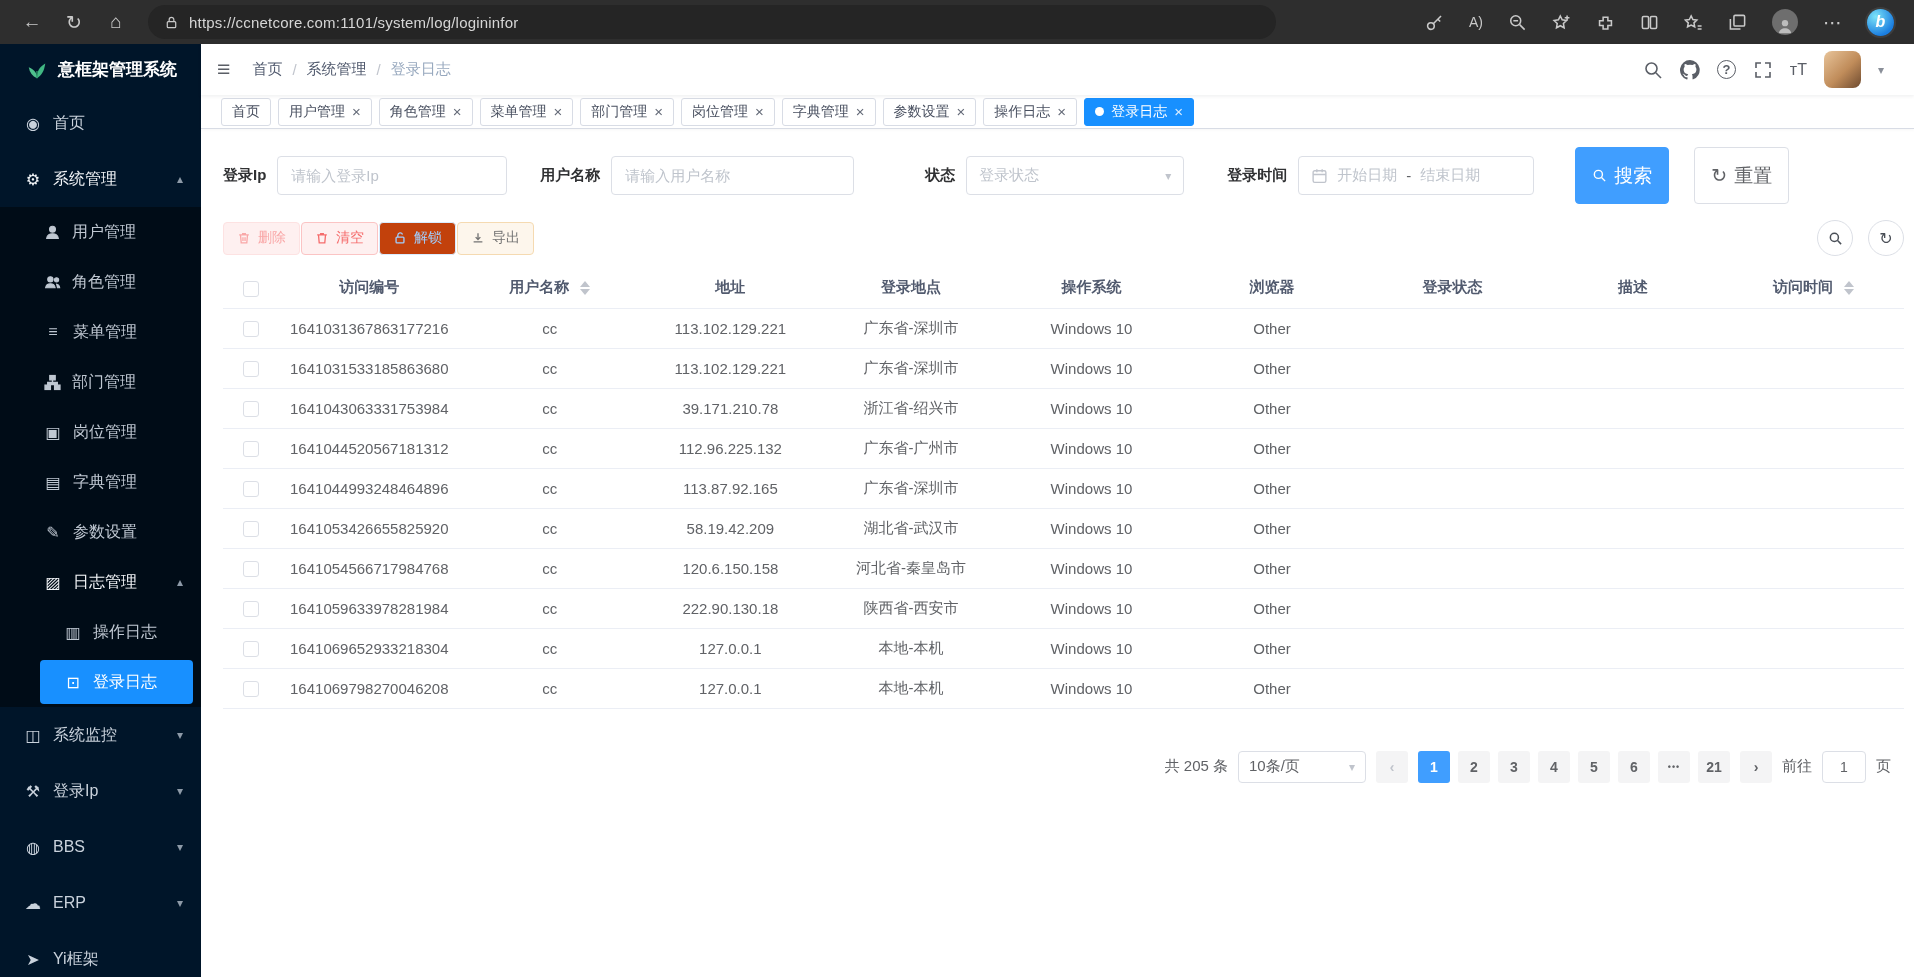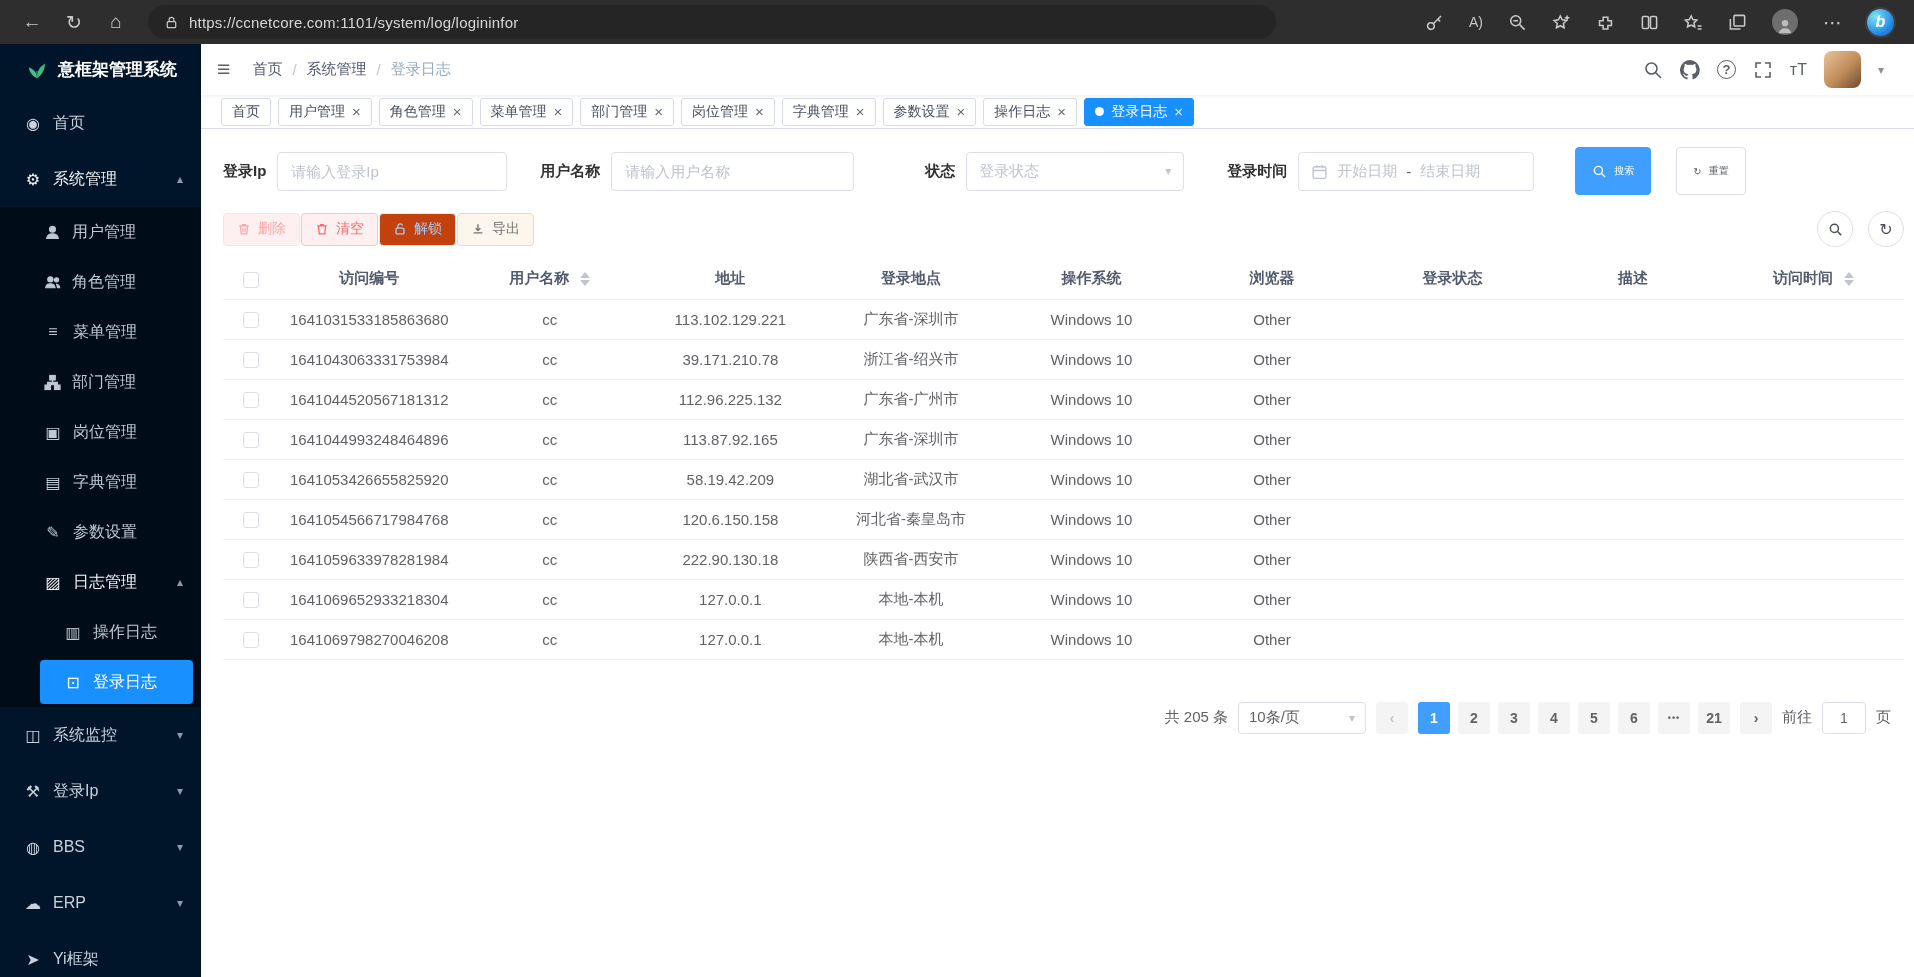--- a/index.html
+++ b/index.html
@@ -82,22 +82,22 @@
   .selectbox{width:218px;height:39px;border:1px solid #dcdfe6;border-radius:4px;background:#fff;
     display:flex;align-items:center;justify-content:space-between;padding:0 12px;cursor:pointer}
   .selectbox .ph{color:#bfc4cc;font-size:15px}
   .selectbox .caret,.psize .caret{color:#c0c4cc;font-size:12px}
   .daterange{width:236px;height:39px;border:1px solid #dcdfe6;border-radius:4px;background:#fff;
     display:flex;align-items:center;gap:9px;padding:0 12px;cursor:pointer}
   .daterange .ph{color:#bfc4cc;font-size:15px}
   .daterange .dsep{color:#606266;font-size:15px}
   .cal{width:17px;height:17px;stroke:#c0c4cc;fill:none;stroke-width:1.3px}
 
-  .btn{height:48px;border-radius:4px;border:1px solid transparent;display:inline-flex;align-items:center;
-    gap:7px;padding:0 16px;font-size:10px;cursor:pointer;font-family:inherit;white-space:nowrap;background:#fff}
+  .btn{height:57px;border-radius:4px;border:1px solid transparent;display:inline-flex;align-items:center;
+    gap:7px;padding:0 16px;font-size:19px;cursor:pointer;font-family:inherit;white-space:nowrap;background:#fff}
   .btn svg{width:15px;height:15px;stroke:currentColor;fill:none;stroke-width:1.5px}
   .btn-primary{background:#409eff;border-color:#409eff;color:#fff;margin-left:30px}
   .btn-default{border-color:#dcdfe6;color:#606266;margin-left:14px}
 
   
   .toolbar{display:flex;align-items:center;margin:16px 10px 0 22px;gap:1px}
   .btn.sm{height:33px;font-size:14px;padding:0 13px}
   .btn.sm svg{width:14px;height:14px}
   .danger-plain{background:#fef0f0;border-color:#fbc4c4;color:#f56c6c}
   .danger-plain.disabled{border-color:#fde2e2;color:#f9a7a7;cursor:not-allowed}
@@ -500,20 +500,32 @@
               <span class="sort">
                   <i class="up"></i>
                   <i class="down"></i>
                 </span>
             </th>
           </tr>
         </thead>
         <tbody>
             <tr>
               <td><span class="cb"></span></td>
+              <td>1641031367863177216</td>
+              <td>cc</td>
+              <td>113.102.129.221</td>
+              <td>广东省-深圳市</td>
+              <td>Windows 10</td>
+              <td>Other</td>
+              <td></td>
+              <td></td>
+              <td></td>
+            </tr>
+            <tr>
+              <td><span class="cb"></span></td>
               <td>1641031533185863680</td>
               <td>cc</td>
               <td>113.102.129.221</td>
               <td>广东省-深圳市</td>
               <td>Windows 10</td>
               <td>Other</td>
               <td></td>
               <td></td>
               <td></td>
             </tr>

